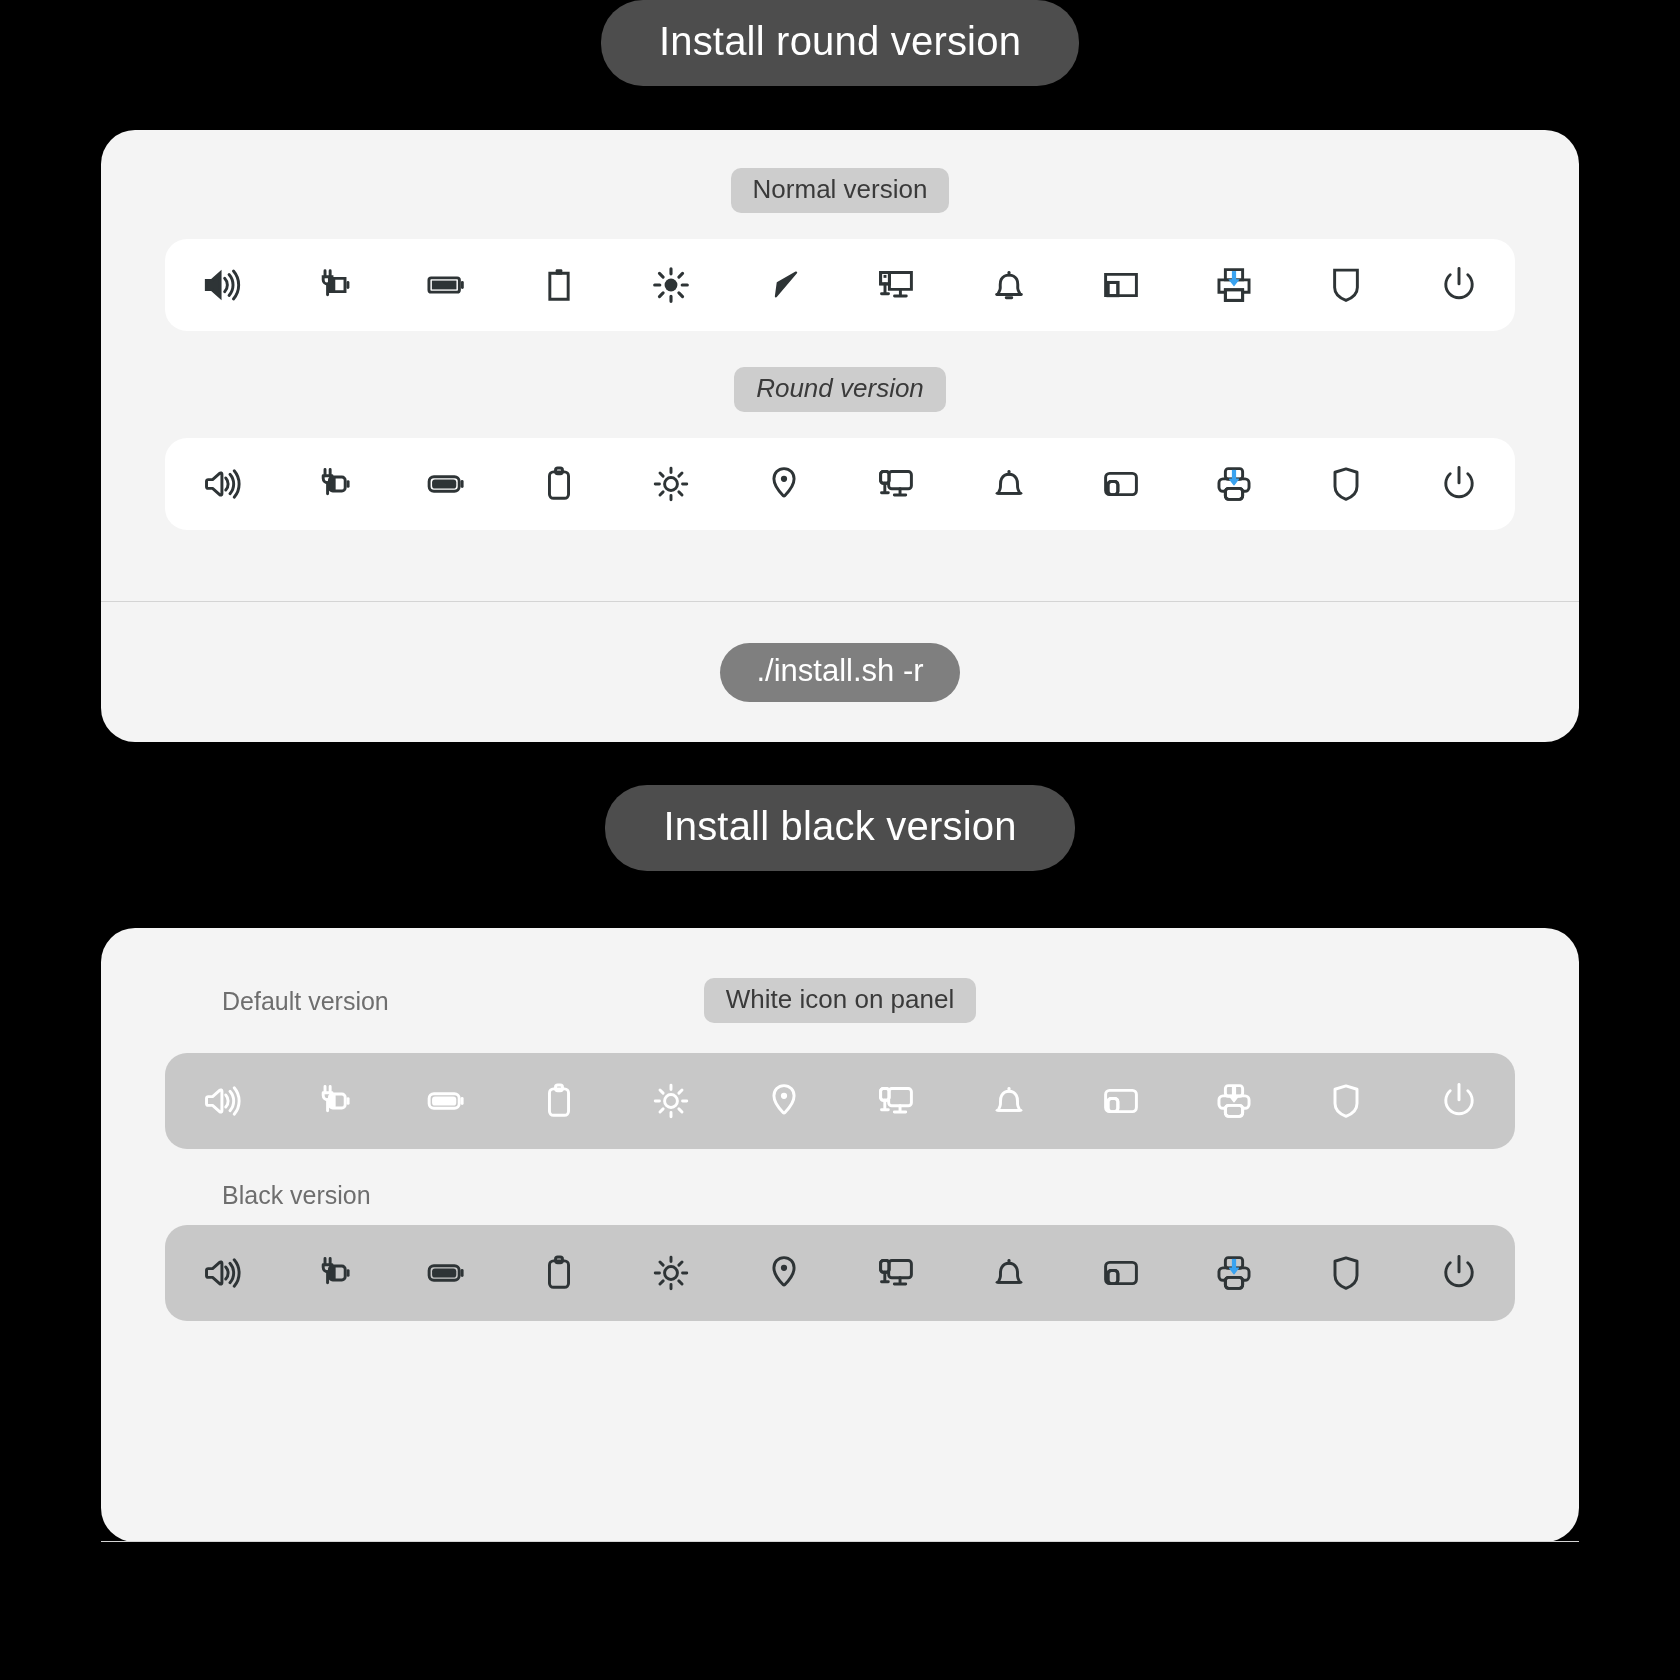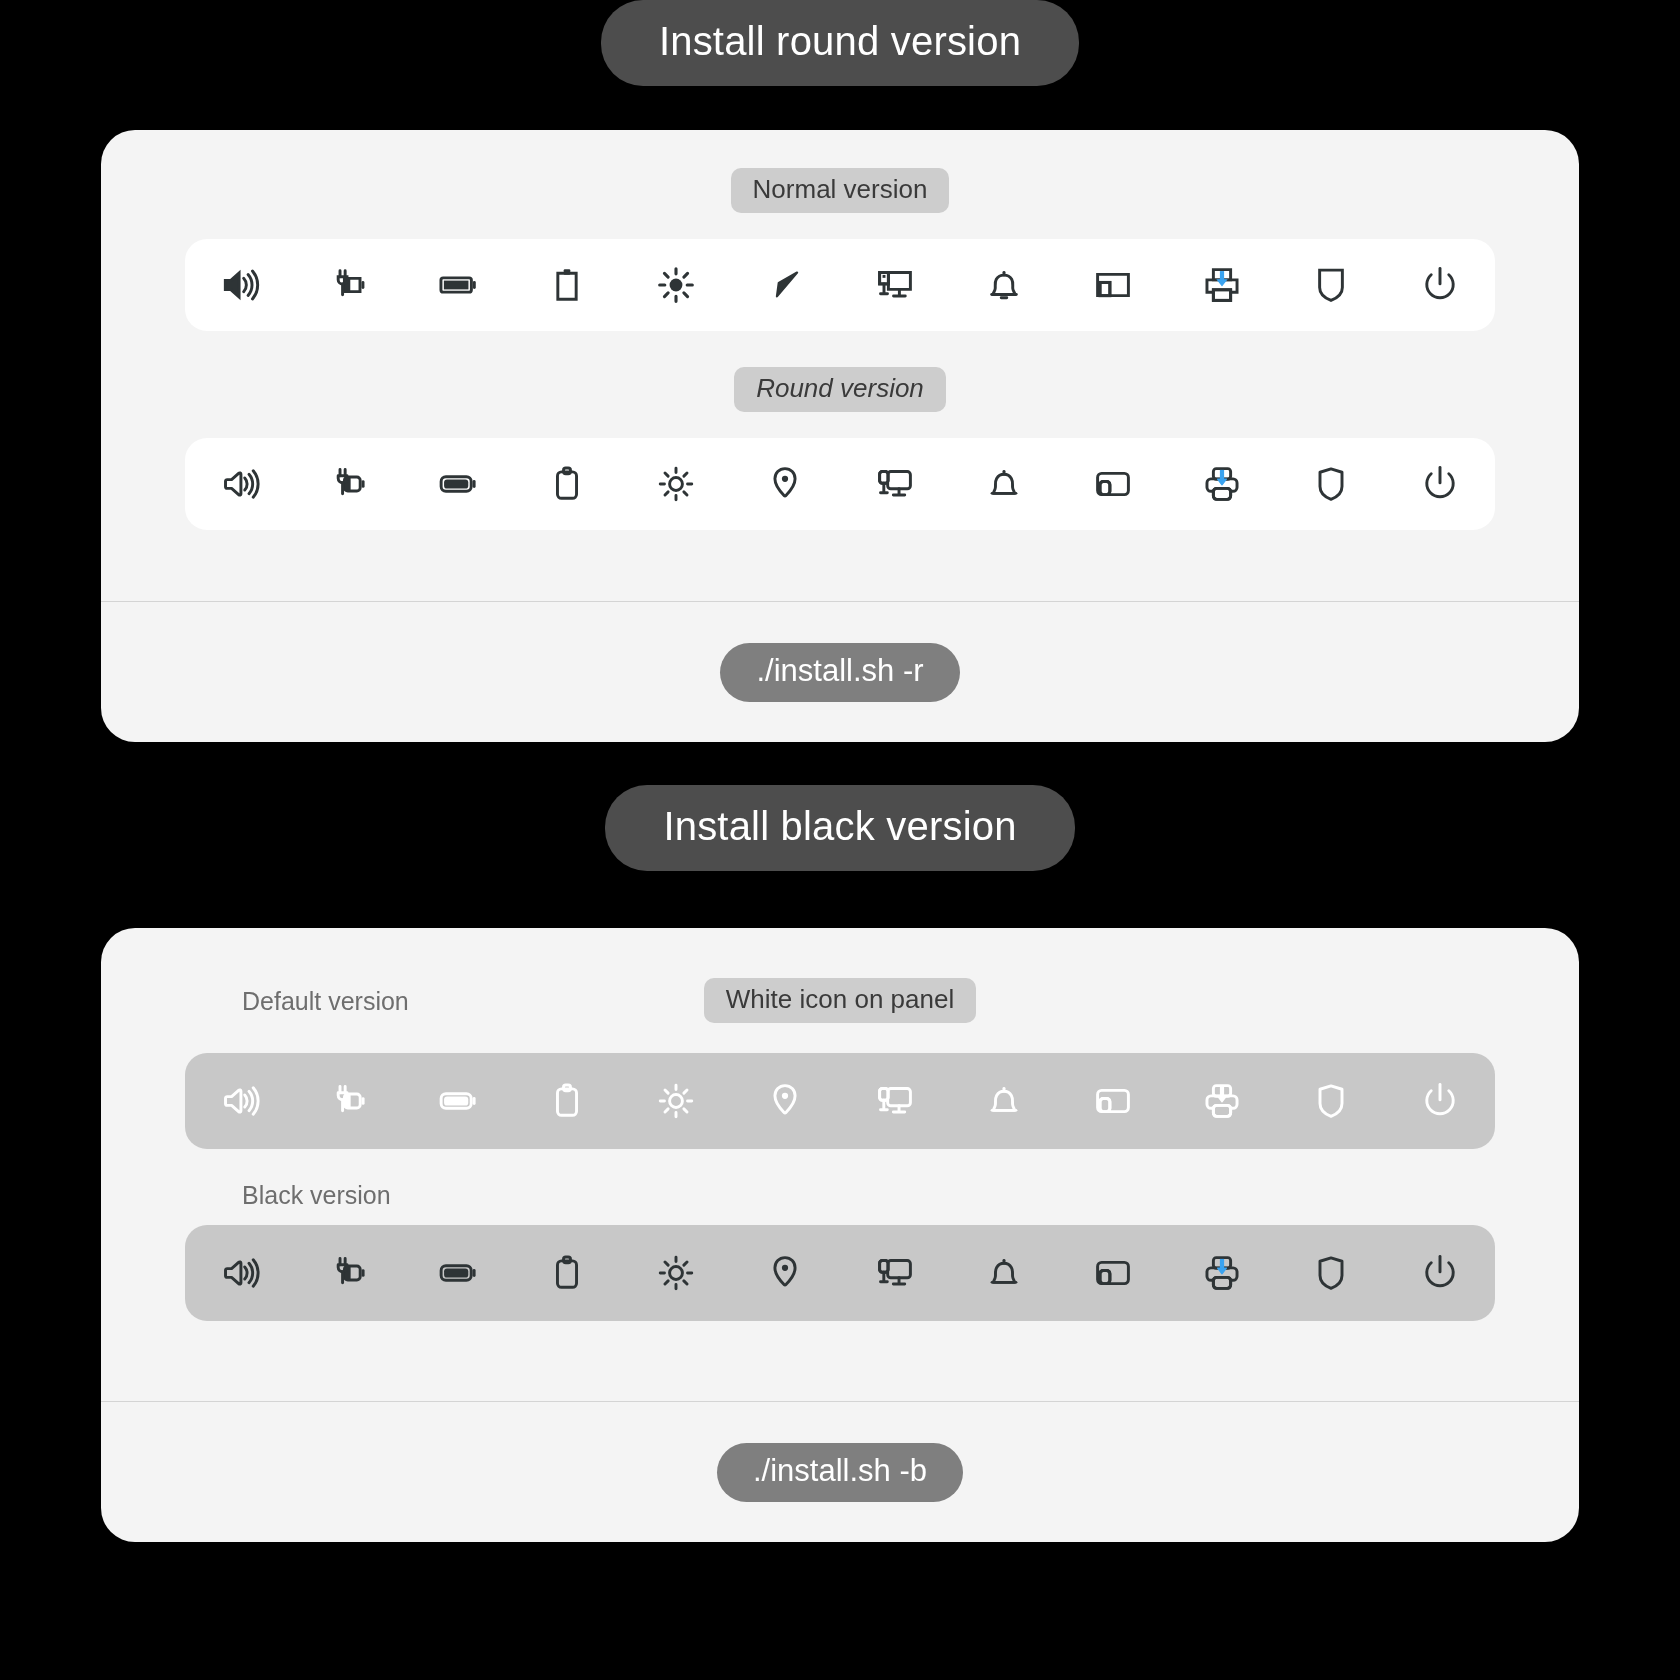--- a/index.html
+++ b/index.html
@@ -54,21 +54,21 @@
     display: flex;
     flex-direction: column;
   }
   .card-1 { margin-top: 44px; height: 612px; }
   .card-2 { margin-top: 57px; height: 614px; }
 
   .card-body {
     flex: 1 1 auto;
     display: flex;
     flex-direction: column;
-    padding: 0 84px;
+    padding: 0 64px;
     box-sizing: border-box;
   }
 
   .card-divider {
     height: 1px;
     background: #d4d4d4;
     margin: 0 0px;
     width: 100%;
   }
 
@@ -656,18 +656,15 @@
             </svg>
           </span>
         </div>
       </div>
 
       <div class="c2-spacer"></div>
     </div>
 
     <div class="card-divider"></div>
 
-    <div class="card-footer">
-      <span class="cmd-pill">./install.sh -b</span>
-    </div>
   </div>
 
 </div>
 
 </body></html>

